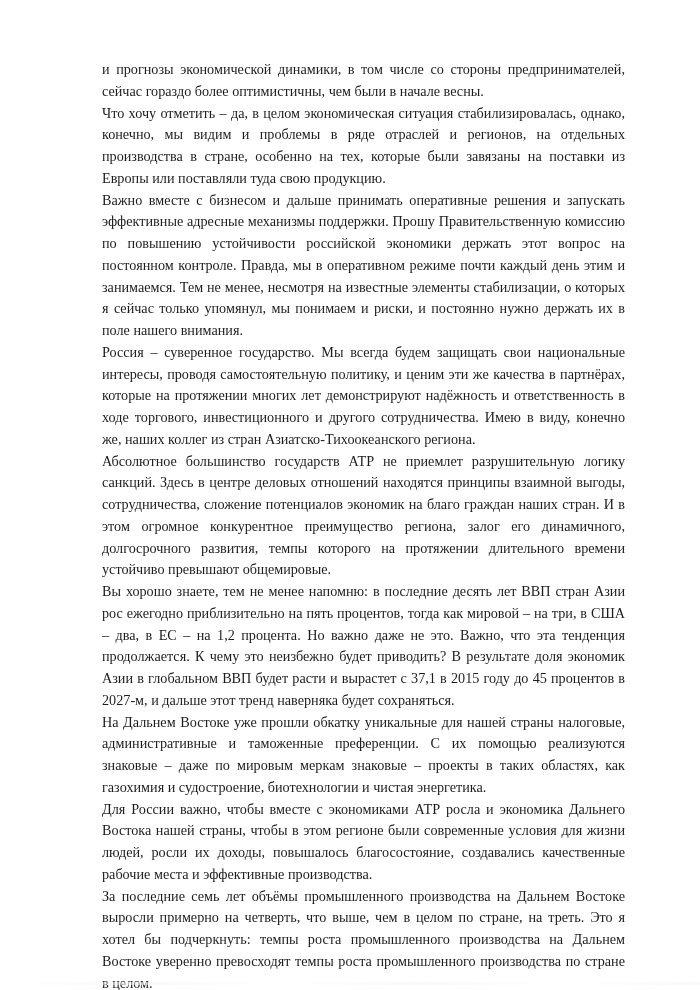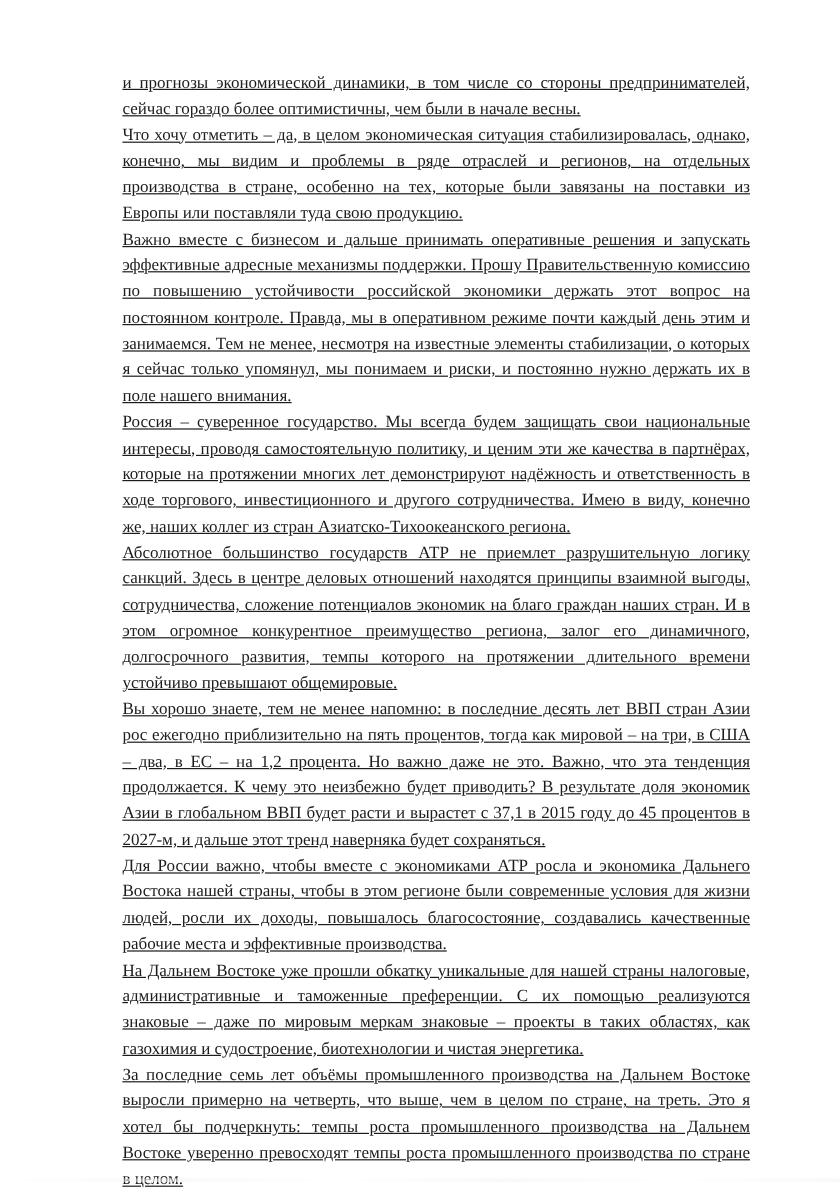--- a/index.html
+++ b/index.html
@@ -21,21 +21,20 @@
       font-family: "Liberation Serif", "DejaVu Serif", serif;
       font-size: 14.2px;
       line-height: 21.75px;
       color: #1c1c1c;
       text-align: justify;
     }
     .page p {
       margin: 0;
       padding: 0;
       text-indent: 0;
-      text-decoration: underline;
     }
     .footer-noise {
       position: absolute;
       left: 0;
       top: 982px;
       width: 700px;
       height: 3px;
       background: linear-gradient(90deg, transparent 0%, #f4f4f4 20%, transparent 40%, #f4f4f4 60%, transparent 80%, #f4f4f4 100%);
       opacity: 0.6;
     }
@@ -43,18 +42,18 @@
 </head>
 <body>
 
 <div class="page">
   <p>и прогнозы экономической динамики, в том числе со стороны предпринимателей, сейчас гораздо более оптимистичны, чем были в начале весны.</p>
   <p>Что хочу отметить – да, в целом экономическая ситуация стабилизировалась, однако, конечно, мы видим и проблемы в ряде отраслей и регионов, на отдельных производства в стране, особенно на тех, которые были завязаны на поставки из Европы или поставляли туда свою продукцию.</p>
   <p>Важно вместе с бизнесом и дальше принимать оперативные решения и запускать эффективные адресные механизмы поддержки. Прошу Правительственную комиссию по повышению устойчивости российской экономики держать этот вопрос на постоянном контроле. Правда, мы в оперативном режиме почти каждый день этим и занимаемся. Тем не менее, несмотря на известные элементы стабилизации, о которых я сейчас только упомянул, мы понимаем и риски, и постоянно нужно держать их в поле нашего внимания.</p>
   <p>Россия – суверенное государство. Мы всегда будем защищать свои национальные интересы, проводя самостоятельную политику, и ценим эти же качества в партнёрах, которые на протяжении многих лет демонстрируют надёжность и ответственность в ходе торгового, инвестиционного и другого сотрудничества. Имею в виду, конечно же, наших коллег из стран Азиатско-Тихоокеанского региона.</p>
   <p>Абсолютное большинство государств АТР не приемлет разрушительную логику санкций. Здесь в центре деловых отношений находятся принципы взаимной выгоды, сотрудничества, сложение потенциалов экономик на благо граждан наших стран. И в этом огромное конкурентное преимущество региона, залог его динамичного, долгосрочного развития, темпы которого на протяжении длительного времени устойчиво превышают общемировые.</p>
   <p>Вы хорошо знаете, тем не менее напомню: в последние десять лет ВВП стран Азии рос ежегодно приблизительно на пять процентов, тогда как мировой – на три, в США – два, в ЕС – на 1,2 процента. Но важно даже не это. Важно, что эта тенденция продолжается. К чему это неизбежно будет приводить? В результате доля экономик Азии в глобальном ВВП будет расти и вырастет с 37,1 в 2015 году до 45 процентов в 2027-м, и дальше этот тренд наверняка будет сохраняться.</p>
+  <p>На Дальнем Востоке уже прошли обкатку уникальные для нашей страны налоговые, административные и таможенные преференции. С их помощью реализуются знаковые – даже по мировым меркам знаковые – проекты в таких областях, как газохимия и судостроение, биотехнологии и чистая энергетика.</p>
   <p>Для России важно, чтобы вместе с экономиками АТР росла и экономика Дальнего Востока нашей страны, чтобы в этом регионе были современные условия для жизни людей, росли их доходы, повышалось благосостояние, создавались качественные рабочие места и эффективные производства.</p>
-  <p>На Дальнем Востоке уже прошли обкатку уникальные для нашей страны налоговые, административные и таможенные преференции. С их помощью реализуются знаковые – даже по мировым меркам знаковые – проекты в таких областях, как газохимия и судостроение, биотехнологии и чистая энергетика.</p>
   <p>За последние семь лет объёмы промышленного производства на Дальнем Востоке выросли примерно на четверть, что выше, чем в целом по стране, на треть. Это я хотел бы подчеркнуть: темпы роста промышленного производства на Дальнем Востоке уверенно превосходят темпы роста промышленного производства по стране в целом.</p>
 </div>
 
 <div class="footer-noise"></div>
 
 </body></html>

